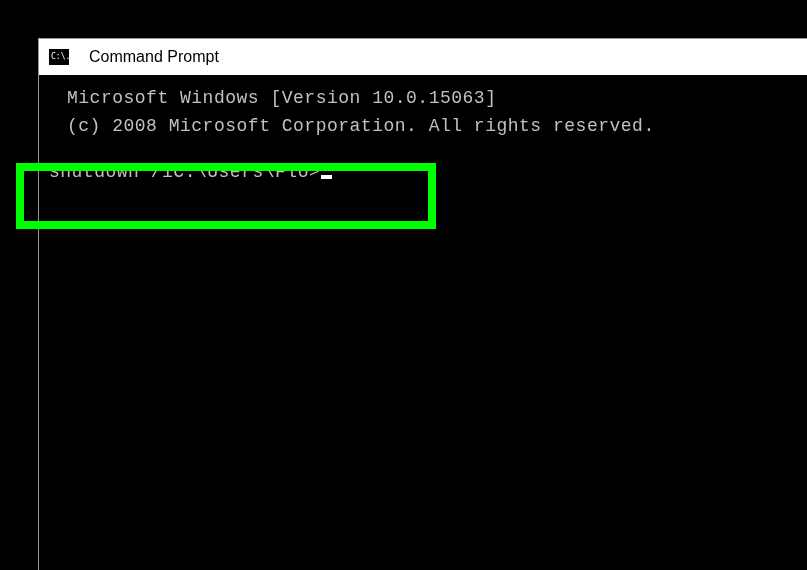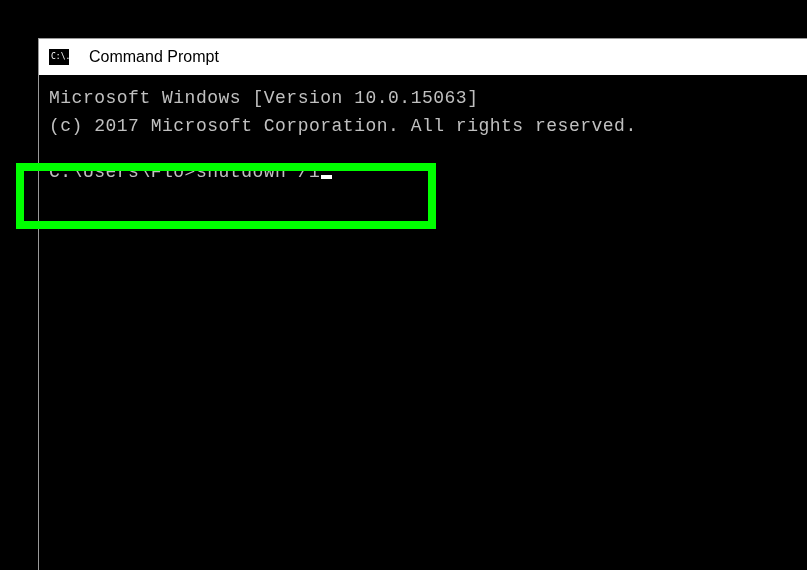--- a/index.html
+++ b/index.html
@@ -60,20 +60,21 @@
       background: #000000;
       padding: 10px 10px;
       color: #c0c0c0;
       font-size: 18px;
       line-height: 1.55;
       font-family: Consolas, 'Courier New', monospace;
       letter-spacing: 0.5px;
     }
     .terminal-line {
       white-space: pre;
+      margin-left: 18px;
     }
     .highlight-box {
       position: absolute;
       top: 163px;
       left: 16px;
       width: 420px;
       height: 66px;
       border: 8px solid #00ff00;
       pointer-events: none;
       box-sizing: border-box;
@@ -102,21 +103,21 @@
 
 <div class="window">
   <div class="title-bar">
     <div class="title-icon">
       <span class="title-icon-text">C:\.</span>
     </div>
     <span class="title-text">Command Prompt</span>
   </div>
   <div class="terminal-body">
     <div class="terminal-line">Microsoft Windows [Version 10.0.15063]</div>
-    <div class="terminal-line">(c) 2017 Microsoft Corporation. All rights reserved.</div>
+    <div class="terminal-line">(c) 2008 Microsoft Corporation. All rights reserved.</div>
     <div class="spacer"></div>
     <div class="prompt-line">
-      <span>C:\Users\Flo&gt;</span><span>shutdown /i</span><span class="cursor"></span>
+      <span>shutdown /i</span><span>C:\Users\Flo&gt;</span><span class="cursor"></span>
     </div>
   </div>
 </div>
 
 <div class="highlight-box"></div>
 
 </body></html>

